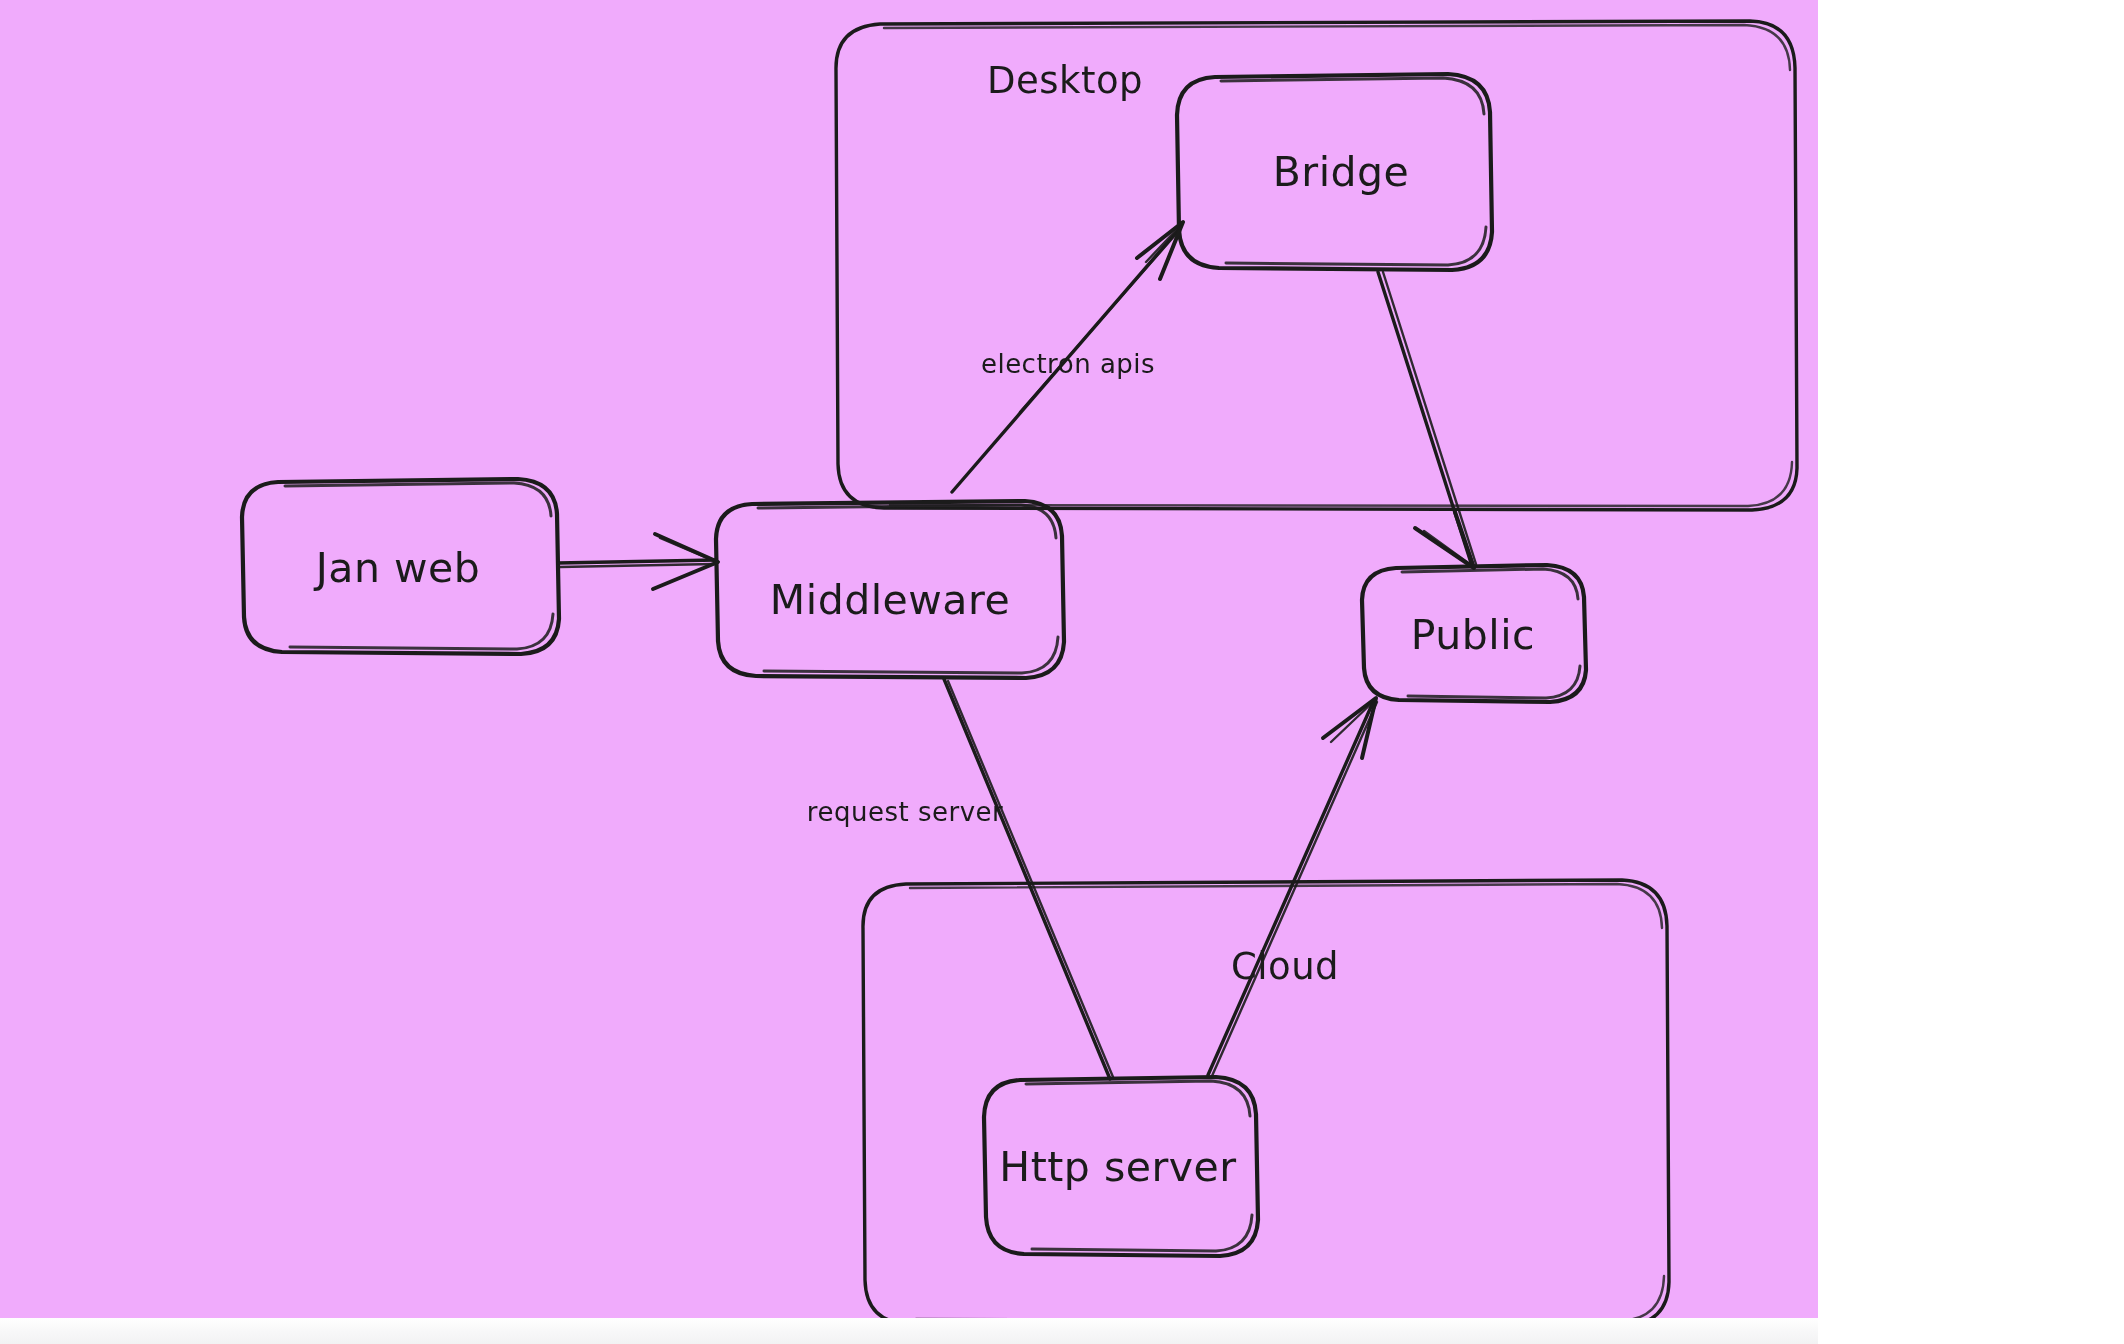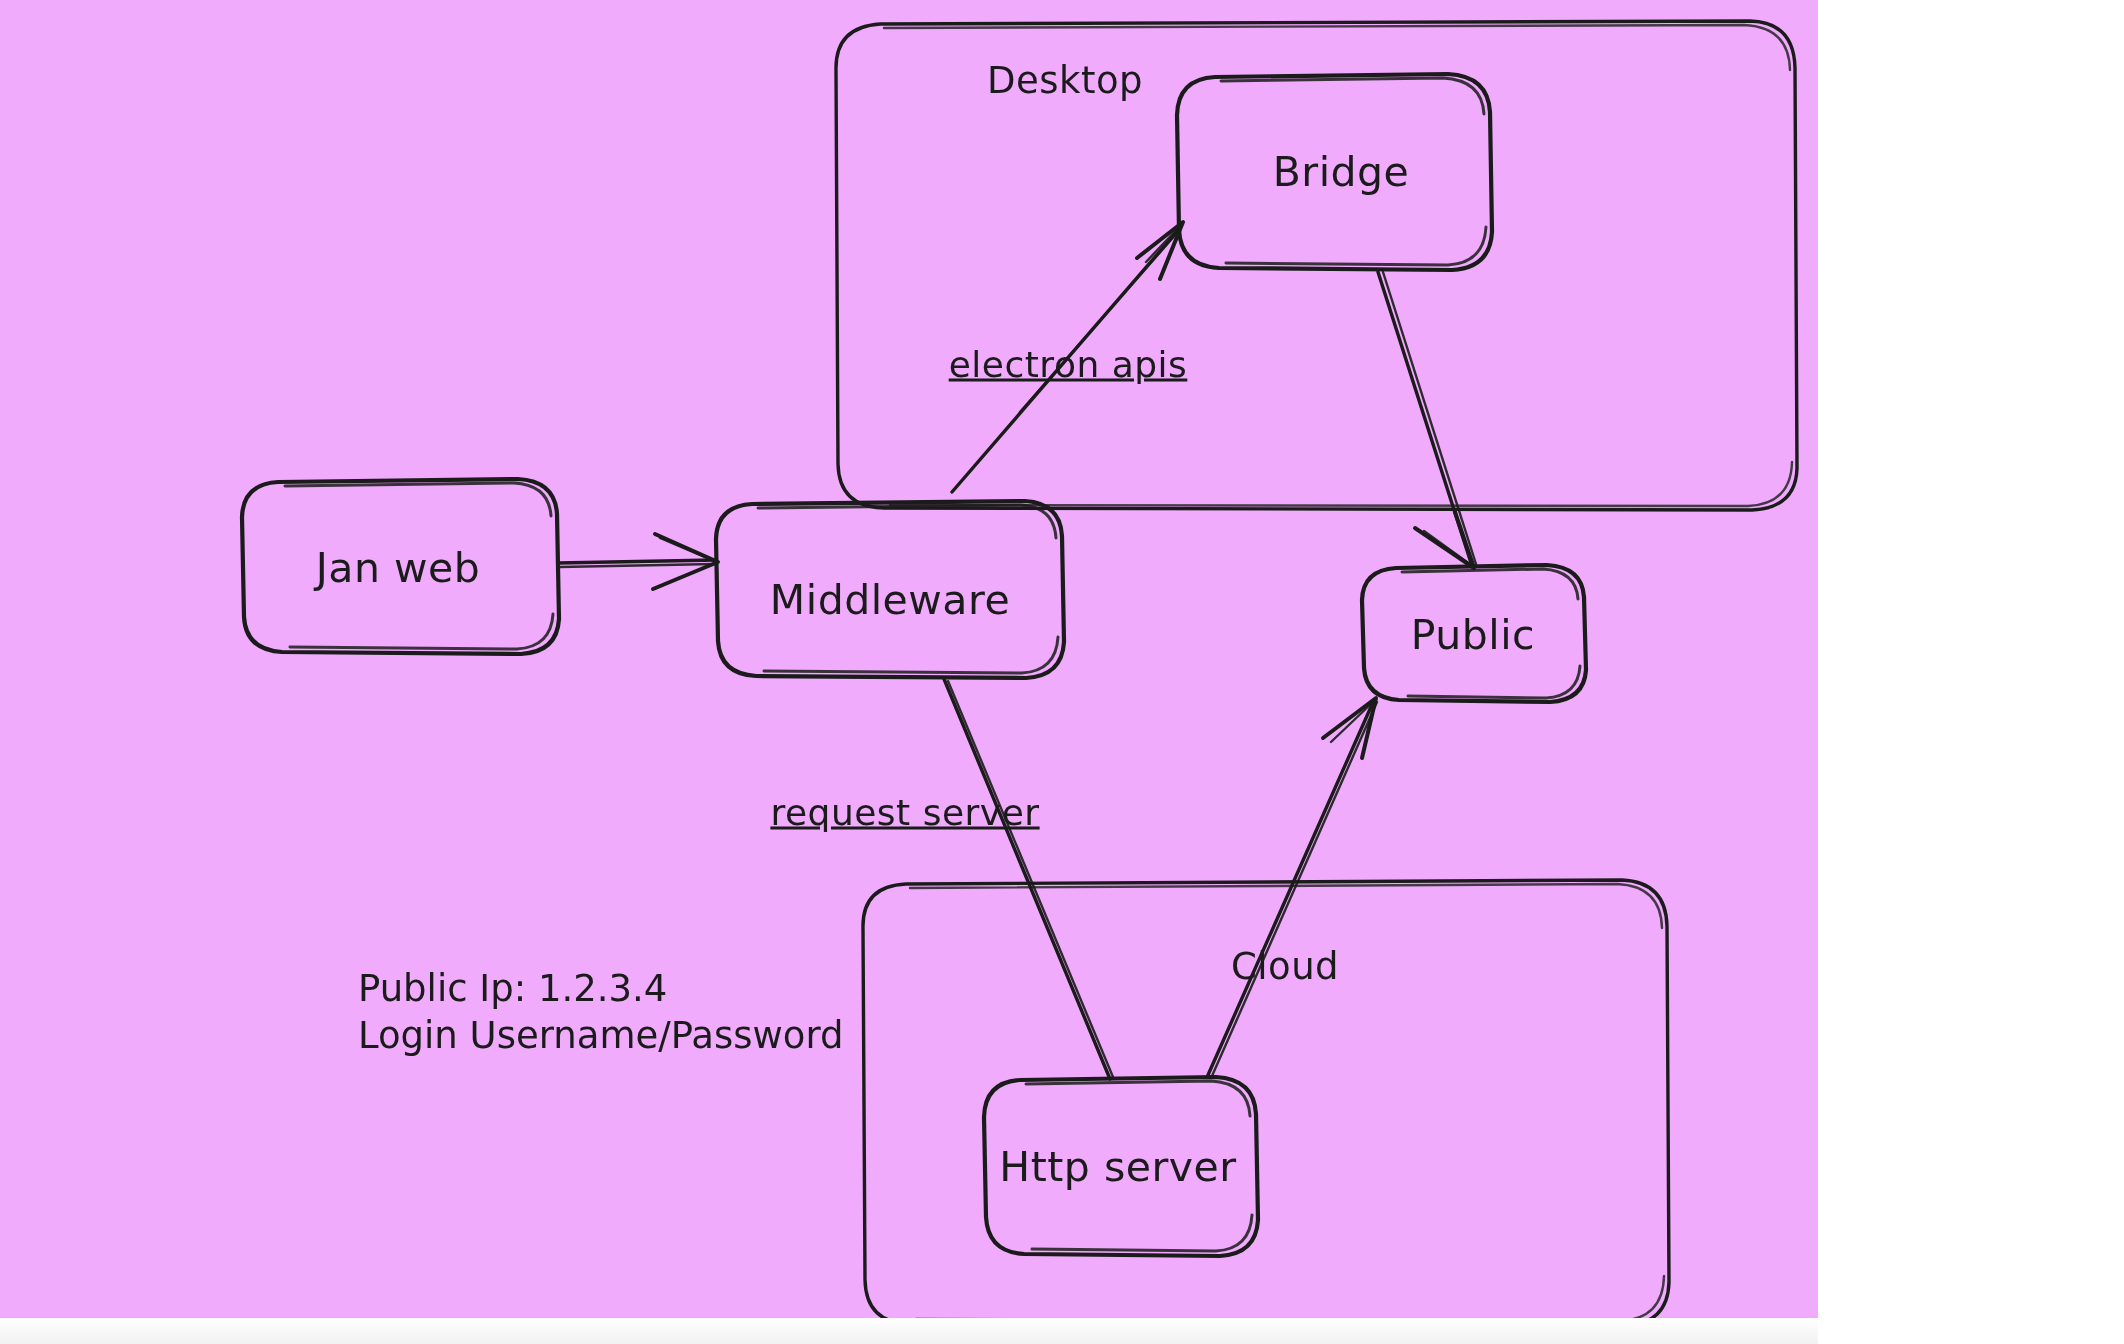--- a/index.html
+++ b/index.html
@@ -48,23 +48,22 @@
   }
   .node-label {
     font-size: 41px;
     font-weight: 400;
   }
   .container-label {
     font-size: 37px;
     font-weight: 400;
   }
   .edge-label {
-    font-size: 36px;
+    font-size: 26px;
     font-weight: 400;
-    text-decoration: underline;
   }
   .note-block {
     position: absolute;
     color: #1b1b1b;
     font-family: "DejaVu Sans", sans-serif;
     font-size: 37px;
     line-height: 1.28;
     white-space: nowrap;
   }
   .note-line { display: block; }
@@ -173,20 +172,16 @@
   <div class="label node-label" style="left:1341px; top:172px;">Bridge</div>
 
   <div class="label node-label" style="left:1473px; top:635px;">Public</div>
 
   <div class="label node-label" style="left:1118px; top:1167px;">Http server</div>
 
   <div class="label edge-label" style="left:1068px; top:364px;">electron apis</div>
 
   <div class="label edge-label" style="left:905px; top:812px;">request server</div>
 
-  <div class="note-block" style="left:358px; top:965px;">
-    <span class="note-line">Public Ip: 1.2.3.4</span>
-    <span class="note-line">Login Username/Password</span>
-  </div>
 
   <div id="bottom-band"></div>
 
 </div>
 
 </body></html>

